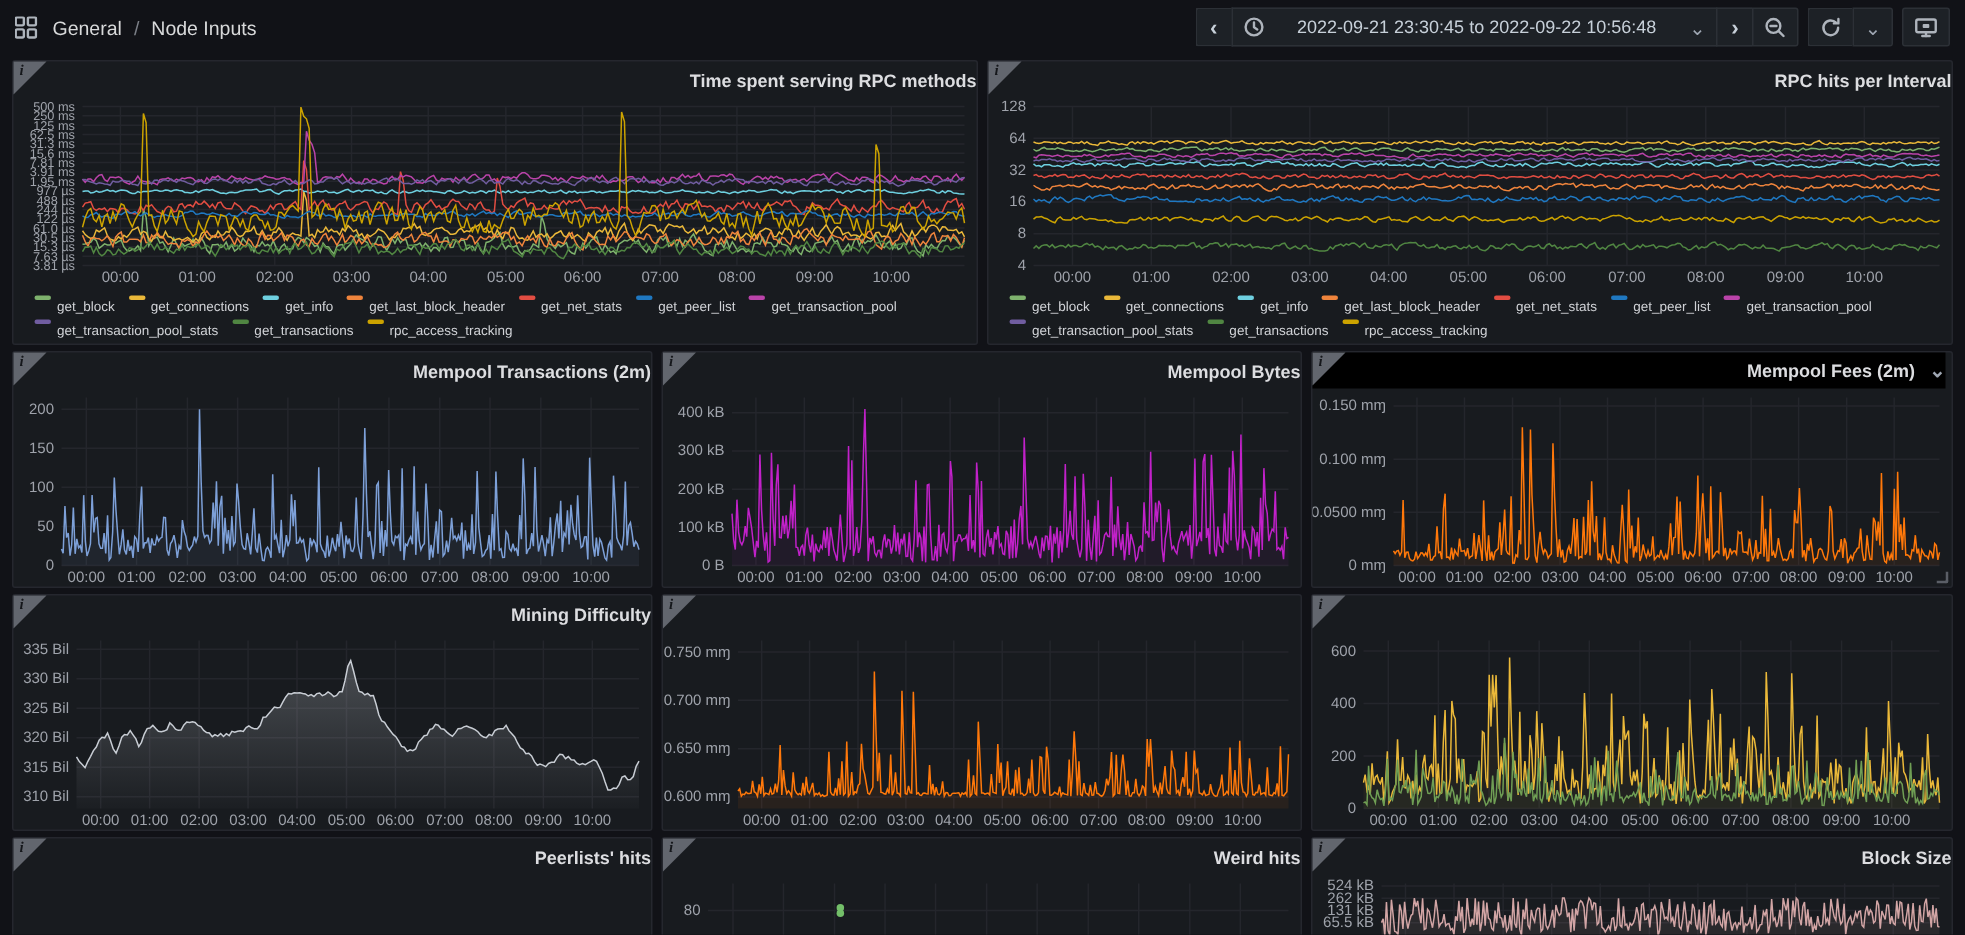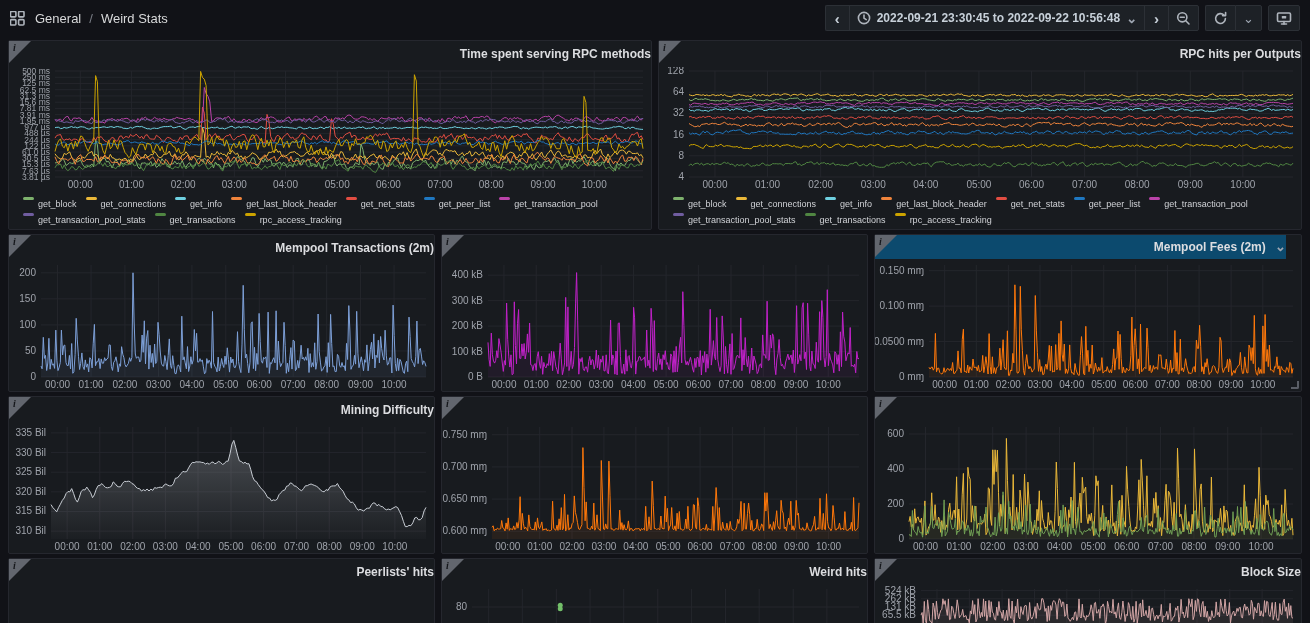--- a/index.html
+++ b/index.html
@@ -14,30 +14,30 @@
   .crumb .sep { color:#7b7f87; }
   .crumb .grid-ic { display:inline-flex; margin-right:2px; }
   .nav-right { margin-left:auto; display:flex; align-items:center; gap:6px; }
   .btn { height:26px; background:#1d2126; border:1px solid #2c3036; border-radius:2px;
          color:#c7d0d9; display:inline-flex; align-items:center; justify-content:center;
          padding:0 7px; font-size:12px; cursor:pointer; }
   .btn-group { display:inline-flex; }
   .btn-group .btn { border-radius:0; border-right-width:0; }
   .btn-group .btn:first-child { border-radius:2px 0 0 2px; }
   .btn-group .btn:last-child { border-radius:0 2px 2px 0; border-right-width:1px; }
-  .time-btn { gap:6px; font-weight:700; font-size:12px; }
+  .time-btn { gap:22px; font-weight:400; font-size:12px; }
   .chev { font-size:13px; color:#9fa7b3; line-height:1; }
   .arrow { font-size:15px; font-weight:700; padding:0 9px; }
 
   
   .panel { position:absolute; background:#181b1f; border:1px solid #25272e; border-radius:2px; }
   .p-title { position:absolute; top:0; left:0; right:0; height:26px; text-align:right;
              font-size:12px; font-weight:600; color:#dcdde0; line-height:26px;
              white-space:nowrap; overflow:hidden; cursor:pointer; }
-  .p-head-hover { position:absolute; top:0; left:0; right:15px; height:24px; background:#0c4a6e; }
+  .p-head-hover { position:absolute; top:0; left:0; right:4px; height:24px; background:#000000; }
   .p-head-hover .p-title { height:24px; line-height:24px; }
   .info-corner { position:absolute; top:0; left:0; width:0; height:0;
                  border-top:22px solid #62666e; border-right:22px solid transparent; z-index:3; cursor:pointer; }
   .info-i { position:absolute; top:-21px; left:4px; font-size:10px; font-style:italic; font-weight:700;
             color:#15171b; font-family:"Liberation Serif", serif; }
   .plot { position:absolute; left:0; right:0; }
   .plot svg { display:block; }
   .legend { position:absolute; left:14px; right:6px; bottom:2px; display:flex; flex-wrap:wrap;
             align-items:center; row-gap:2px; }
   .legend-item { display:inline-flex; align-items:flex-start; margin-right:9px; font-size:9px;
@@ -56,21 +56,21 @@
     <span class="grid-ic">
       <svg width="15" height="15" viewBox="0 0 15 15">
         <rect x="0.5" y="0.5" width="5.4" height="5.4" rx="1" class="ic"></rect>
         <rect x="8.6" y="0.5" width="5.4" height="5.4" rx="1" class="ic"></rect>
         <rect x="0.5" y="8.6" width="5.4" height="5.4" rx="1" class="ic"></rect>
         <rect x="8.6" y="8.6" width="5.4" height="5.4" rx="1" class="ic"></rect>
       </svg>
     </span>
     <span>General</span>
     <span class="sep">/</span>
-    <span>Weird Stats</span>
+    <span>Node Inputs</span>
   </div>
   <div class="nav-right">
     <span class="btn-group">
       <span class="btn arrow">‹</span>
       <span class="btn time-btn">
         <svg width="14" height="14" viewBox="0 0 14 14">
           <circle cx="7" cy="7" r="5.6" class="ic"></circle>
             <path d="M7 4v3.2l2.2 1.4" class="ic"></path>
         </svg>
         <span>2022-09-21 23:30:45 to 2022-09-22 10:56:48</span>
@@ -224,21 +224,21 @@
       <span class="legend-item">
         <span class="legend-swatch" style="background: rgb(204, 163, 0);"></span>
         <span>rpc_access_tracking</span>
       </span>
     </div>
 </div>
 <div class="panel" style="left:658px;top:40px;width:644px;height:190px">
   <div class="info-corner">
       <span class="info-i">i</span>
     </div>
-  <div class="p-title">RPC hits per Outputs</div>
+  <div class="p-title">RPC hits per Interval</div>
   <div class="plot" style="top:26px;height:124px">
       <svg width="642" height="124">
         <line x1="55.971999999999994" y1="4" x2="55.971999999999994" y2="110" stroke="#24262c" stroke-width="1"></line>
         <text x="55.971999999999994" y="121" fill="#9fa3ab" font-size="10" text-anchor="middle">00:00</text>
         <line x1="108.52" y1="4" x2="108.52" y2="110" stroke="#24262c" stroke-width="1"></line>
         <text x="108.52" y="121" fill="#9fa3ab" font-size="10" text-anchor="middle">01:00</text>
         <line x1="161.672" y1="4" x2="161.672" y2="110" stroke="#24262c" stroke-width="1"></line>
         <text x="161.672" y="121" fill="#9fa3ab" font-size="10" text-anchor="middle">02:00</text>
         <line x1="214.22" y1="4" x2="214.22" y2="110" stroke="#24262c" stroke-width="1"></line>
         <text x="214.22" y="121" fill="#9fa3ab" font-size="10" text-anchor="middle">03:00</text>
@@ -365,20 +365,21 @@
         <text x="27" y="14.813953488372094" fill="#9fa3ab" font-size="10" text-anchor="end">200</text>
         <polygon points="32.0,105.0 33.1,107.8 34.3,76.3 35.4,97.4 36.5,94.4 37.7,109.5 38.8,102.0 39.9,77.3 41.1,108.2 42.2,98.3 43.4,104.2 44.5,102.8 45.6,107.4 46.8,69.1 47.9,99.8 49.0,109.6 50.2,106.1 51.3,101.5 52.4,69.1 53.6,94.0 54.7,84.7 55.8,84.0 57.0,101.5 58.1,104.5 59.3,104.5 60.4,94.4 61.5,107.9 62.7,82.5 63.8,112.3 64.9,110.7 66.1,93.7 67.2,57.3 68.3,78.9 69.5,95.7 70.6,108.5 71.7,102.3 72.9,91.9 74.0,105.6 75.2,108.6 76.3,98.9 77.4,106.2 78.6,102.9 79.7,110.9 80.8,96.7 82.0,98.4 83.1,106.9 84.2,82.8 85.4,63.4 86.5,104.7 87.6,100.8 88.8,100.8 89.9,97.4 91.1,107.6 92.2,97.9 93.3,102.2 94.5,102.2 95.6,96.7 96.7,99.7 97.9,97.8 99.0,97.2 100.1,83.9 101.3,84.1 102.4,105.6 103.5,109.4 104.7,101.3 105.8,99.8 107.0,95.8 108.1,101.9 109.2,110.9 110.4,102.8 111.5,105.3 112.6,85.7 113.8,93.4 114.9,96.7 116.0,103.5 117.2,105.9 118.3,104.0 119.4,102.4 120.6,96.7 121.7,100.3 122.9,96.4 124.0,11.8 125.1,60.0 126.3,93.0 127.4,97.3 128.5,95.9 129.7,96.0 130.8,101.0 131.9,99.2 133.1,74.0 134.2,91.3 135.3,59.8 136.5,102.8 137.6,77.1 138.8,69.5 139.9,108.1 141.0,84.2 142.2,101.5 143.3,92.4 144.4,106.2 145.6,83.0 146.7,102.5 147.8,100.3 149.0,61.3 150.1,73.6 151.2,90.0 152.4,102.1 153.5,104.7 154.7,105.1 155.8,94.5 156.9,100.6 158.1,108.6 159.2,94.6 160.3,77.9 161.5,104.4 162.6,107.4 163.7,94.7 164.9,104.7 166.0,112.5 167.1,112.7 168.3,105.4 169.4,103.8 170.6,106.3 171.7,110.9 172.8,55.2 174.0,98.8 175.1,95.8 176.2,101.9 177.4,107.8 178.5,85.6 179.6,110.5 180.8,105.0 181.9,95.7 183.0,103.2 184.2,99.0 185.3,68.5 186.5,89.8 187.6,72.3 188.7,101.1 189.9,100.9 191.0,97.6 192.1,100.5 193.3,98.9 194.4,105.8 195.5,112.8 196.7,111.4 197.8,97.6 198.9,102.4 200.1,99.2 201.2,101.2 202.4,107.2 203.5,50.5 204.6,101.7 205.8,105.3 206.9,106.8 208.0,110.9 209.2,96.1 210.3,110.0 211.4,105.7 212.6,97.5 213.7,103.4 214.8,106.5 216.0,95.1 217.1,103.4 218.3,86.8 219.4,98.5 220.5,111.1 221.7,96.0 222.8,101.9 223.9,98.0 225.1,106.2 226.2,106.7 227.3,103.3 228.5,70.7 229.6,100.7 230.7,107.0 231.9,111.6 233.0,83.1 234.2,24.3 235.3,68.3 236.4,97.0 237.6,93.2 238.7,102.6 239.8,111.8 241.0,101.2 242.1,62.7 243.2,60.8 244.4,107.6 245.5,86.3 246.6,109.7 247.8,92.4 248.9,103.4 250.1,52.4 251.2,80.5 252.3,99.8 253.5,102.2 254.6,96.4 255.7,97.6 256.9,95.8 258.0,106.5 259.1,51.1 260.3,112.4 261.4,101.7 262.5,102.7 263.7,98.8 264.8,96.7 266.0,101.9 267.1,49.8 268.2,108.9 269.4,80.0 270.5,99.5 271.6,105.6 272.8,102.7 273.9,101.4 275.0,61.3 276.2,84.5 277.3,112.3 278.4,102.2 279.6,110.7 280.7,98.7 281.9,86.6 283.0,108.1 284.1,79.1 285.3,80.1 286.4,109.7 287.5,108.2 288.7,99.4 289.8,107.1 290.9,98.7 292.1,84.2 293.2,98.0 294.3,96.4 295.5,99.4 296.6,95.8 297.8,99.3 298.9,87.3 300.0,111.5 301.2,92.6 302.3,106.2 303.4,101.7 304.6,105.7 305.7,81.8 306.8,108.3 308.0,100.6 309.1,53.0 310.2,90.7 311.4,101.1 312.5,110.0 313.7,108.9 314.8,106.0 315.9,104.9 317.1,95.7 318.2,111.4 319.3,81.7 320.5,105.8 321.6,53.4 322.7,82.6 323.9,105.8 325.0,104.8 326.1,110.6 327.3,110.5 328.4,93.4 329.6,95.3 330.7,104.8 331.8,106.3 333.0,101.5 334.1,105.8 335.2,104.7 336.4,109.7 337.5,82.4 338.6,98.5 339.8,44.6 340.9,70.0 342.0,108.3 343.2,105.1 344.3,104.4 345.5,94.4 346.6,103.1 347.7,50.3 348.9,92.2 350.0,106.7 351.1,101.7 352.3,95.8 353.4,101.8 354.5,109.8 355.7,98.7 356.8,101.3 357.9,83.9 359.1,109.8 360.2,100.7 361.4,88.4 362.5,81.3 363.6,97.9 364.8,72.9 365.9,107.0 367.0,94.2 368.2,96.5 369.3,79.2 370.4,101.9 371.6,75.5 372.7,87.6 373.8,95.3 375.0,99.0 376.1,69.2 377.3,94.8 378.4,104.0 379.5,103.0 380.7,96.9 381.8,96.8 382.9,112.0 384.1,44.1 385.2,74.5 386.3,102.4 387.5,110.1 388.6,97.3 389.7,109.6 390.9,98.4 392.0,100.5 393.2,106.0 394.3,111.0 395.4,112.4 396.6,102.5 397.7,100.2 398.8,110.7 400.0,56.1 401.1,75.4 402.2,97.5 403.4,100.8 404.5,102.5 405.6,105.9 406.8,95.7 407.9,60.0 409.1,102.6 410.2,89.4 411.3,87.4 412.5,95.1 413.6,103.5 414.7,99.8 415.9,101.7 417.0,105.4 417.0,116.0 32.0,116.0" fill="#7da0d8" fill-opacity="0.08" stroke="none"></polygon>
         <polyline points="32.0,105.0 33.1,107.8 34.3,76.3 35.4,97.4 36.5,94.4 37.7,109.5 38.8,102.0 39.9,77.3 41.1,108.2 42.2,98.3 43.4,104.2 44.5,102.8 45.6,107.4 46.8,69.1 47.9,99.8 49.0,109.6 50.2,106.1 51.3,101.5 52.4,69.1 53.6,94.0 54.7,84.7 55.8,84.0 57.0,101.5 58.1,104.5 59.3,104.5 60.4,94.4 61.5,107.9 62.7,82.5 63.8,112.3 64.9,110.7 66.1,93.7 67.2,57.3 68.3,78.9 69.5,95.7 70.6,108.5 71.7,102.3 72.9,91.9 74.0,105.6 75.2,108.6 76.3,98.9 77.4,106.2 78.6,102.9 79.7,110.9 80.8,96.7 82.0,98.4 83.1,106.9 84.2,82.8 85.4,63.4 86.5,104.7 87.6,100.8 88.8,100.8 89.9,97.4 91.1,107.6 92.2,97.9 93.3,102.2 94.5,102.2 95.6,96.7 96.7,99.7 97.9,97.8 99.0,97.2 100.1,83.9 101.3,84.1 102.4,105.6 103.5,109.4 104.7,101.3 105.8,99.8 107.0,95.8 108.1,101.9 109.2,110.9 110.4,102.8 111.5,105.3 112.6,85.7 113.8,93.4 114.9,96.7 116.0,103.5 117.2,105.9 118.3,104.0 119.4,102.4 120.6,96.7 121.7,100.3 122.9,96.4 124.0,11.8 125.1,60.0 126.3,93.0 127.4,97.3 128.5,95.9 129.7,96.0 130.8,101.0 131.9,99.2 133.1,74.0 134.2,91.3 135.3,59.8 136.5,102.8 137.6,77.1 138.8,69.5 139.9,108.1 141.0,84.2 142.2,101.5 143.3,92.4 144.4,106.2 145.6,83.0 146.7,102.5 147.8,100.3 149.0,61.3 150.1,73.6 151.2,90.0 152.4,102.1 153.5,104.7 154.7,105.1 155.8,94.5 156.9,100.6 158.1,108.6 159.2,94.6 160.3,77.9 161.5,104.4 162.6,107.4 163.7,94.7 164.9,104.7 166.0,112.5 167.1,112.7 168.3,105.4 169.4,103.8 170.6,106.3 171.7,110.9 172.8,55.2 174.0,98.8 175.1,95.8 176.2,101.9 177.4,107.8 178.5,85.6 179.6,110.5 180.8,105.0 181.9,95.7 183.0,103.2 184.2,99.0 185.3,68.5 186.5,89.8 187.6,72.3 188.7,101.1 189.9,100.9 191.0,97.6 192.1,100.5 193.3,98.9 194.4,105.8 195.5,112.8 196.7,111.4 197.8,97.6 198.9,102.4 200.1,99.2 201.2,101.2 202.4,107.2 203.5,50.5 204.6,101.7 205.8,105.3 206.9,106.8 208.0,110.9 209.2,96.1 210.3,110.0 211.4,105.7 212.6,97.5 213.7,103.4 214.8,106.5 216.0,95.1 217.1,103.4 218.3,86.8 219.4,98.5 220.5,111.1 221.7,96.0 222.8,101.9 223.9,98.0 225.1,106.2 226.2,106.7 227.3,103.3 228.5,70.7 229.6,100.7 230.7,107.0 231.9,111.6 233.0,83.1 234.2,24.3 235.3,68.3 236.4,97.0 237.6,93.2 238.7,102.6 239.8,111.8 241.0,101.2 242.1,62.7 243.2,60.8 244.4,107.6 245.5,86.3 246.6,109.7 247.8,92.4 248.9,103.4 250.1,52.4 251.2,80.5 252.3,99.8 253.5,102.2 254.6,96.4 255.7,97.6 256.9,95.8 258.0,106.5 259.1,51.1 260.3,112.4 261.4,101.7 262.5,102.7 263.7,98.8 264.8,96.7 266.0,101.9 267.1,49.8 268.2,108.9 269.4,80.0 270.5,99.5 271.6,105.6 272.8,102.7 273.9,101.4 275.0,61.3 276.2,84.5 277.3,112.3 278.4,102.2 279.6,110.7 280.7,98.7 281.9,86.6 283.0,108.1 284.1,79.1 285.3,80.1 286.4,109.7 287.5,108.2 288.7,99.4 289.8,107.1 290.9,98.7 292.1,84.2 293.2,98.0 294.3,96.4 295.5,99.4 296.6,95.8 297.8,99.3 298.9,87.3 300.0,111.5 301.2,92.6 302.3,106.2 303.4,101.7 304.6,105.7 305.7,81.8 306.8,108.3 308.0,100.6 309.1,53.0 310.2,90.7 311.4,101.1 312.5,110.0 313.7,108.9 314.8,106.0 315.9,104.9 317.1,95.7 318.2,111.4 319.3,81.7 320.5,105.8 321.6,53.4 322.7,82.6 323.9,105.8 325.0,104.8 326.1,110.6 327.3,110.5 328.4,93.4 329.6,95.3 330.7,104.8 331.8,106.3 333.0,101.5 334.1,105.8 335.2,104.7 336.4,109.7 337.5,82.4 338.6,98.5 339.8,44.6 340.9,70.0 342.0,108.3 343.2,105.1 344.3,104.4 345.5,94.4 346.6,103.1 347.7,50.3 348.9,92.2 350.0,106.7 351.1,101.7 352.3,95.8 353.4,101.8 354.5,109.8 355.7,98.7 356.8,101.3 357.9,83.9 359.1,109.8 360.2,100.7 361.4,88.4 362.5,81.3 363.6,97.9 364.8,72.9 365.9,107.0 367.0,94.2 368.2,96.5 369.3,79.2 370.4,101.9 371.6,75.5 372.7,87.6 373.8,95.3 375.0,99.0 376.1,69.2 377.3,94.8 378.4,104.0 379.5,103.0 380.7,96.9 381.8,96.8 382.9,112.0 384.1,44.1 385.2,74.5 386.3,102.4 387.5,110.1 388.6,97.3 389.7,109.6 390.9,98.4 392.0,100.5 393.2,106.0 394.3,111.0 395.4,112.4 396.6,102.5 397.7,100.2 398.8,110.7 400.0,56.1 401.1,75.4 402.2,97.5 403.4,100.8 404.5,102.5 405.6,105.9 406.8,95.7 407.9,60.0 409.1,102.6 410.2,89.4 411.3,87.4 412.5,95.1 413.6,103.5 414.7,99.8 415.9,101.7 417.0,105.4 " fill="none" stroke="#7da0d8" stroke-width="1"></polyline>
       </svg>
     </div>
 </div>
 <div class="panel" style="left:441px;top:234px;width:427px;height:158px">
   <div class="info-corner">
       <span class="info-i">i</span>
     </div>
+  <div class="p-title">Mempool Bytes</div>
   <div class="plot" style="top:26px;height:130px">
       <svg width="425" height="130">
         <line x1="61.953" y1="4" x2="61.953" y2="116" stroke="#24262c" stroke-width="1"></line>
         <text x="61.953" y="127" fill="#9fa3ab" font-size="10" text-anchor="middle">00:00</text>
         <line x1="94.23" y1="4" x2="94.23" y2="116" stroke="#24262c" stroke-width="1"></line>
         <text x="94.23" y="127" fill="#9fa3ab" font-size="10" text-anchor="middle">01:00</text>
         <line x1="126.878" y1="4" x2="126.878" y2="116" stroke="#24262c" stroke-width="1"></line>
         <text x="126.878" y="127" fill="#9fa3ab" font-size="10" text-anchor="middle">02:00</text>
         <line x1="159.155" y1="4" x2="159.155" y2="116" stroke="#24262c" stroke-width="1"></line>
         <text x="159.155" y="127" fill="#9fa3ab" font-size="10" text-anchor="middle">03:00</text>

